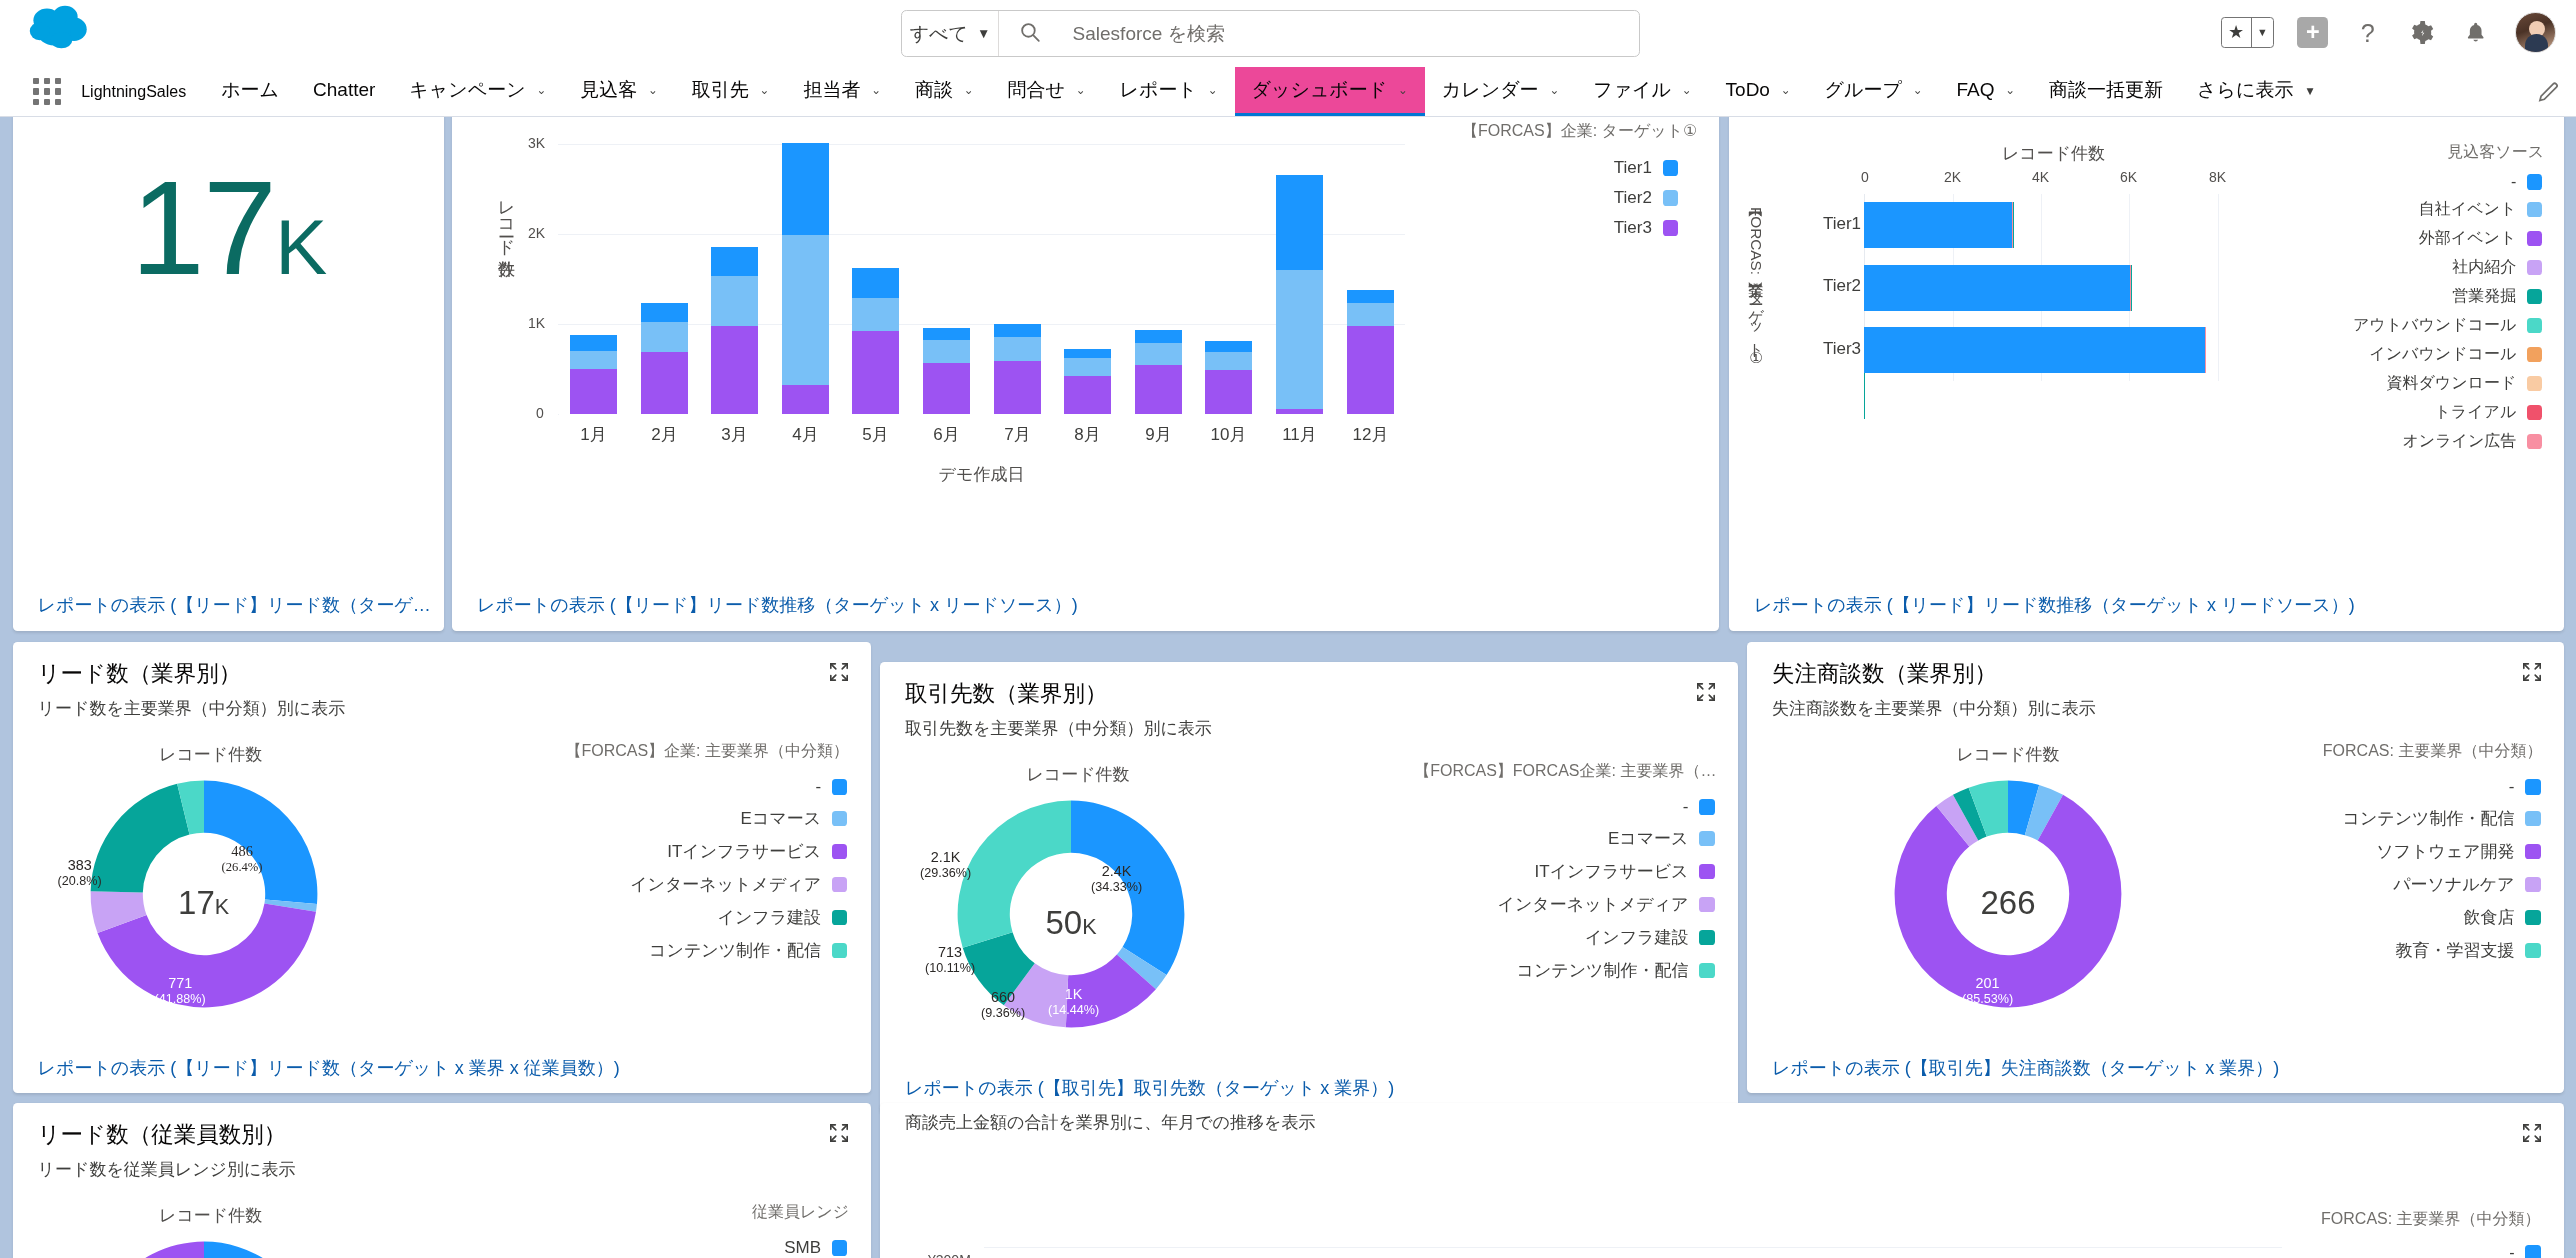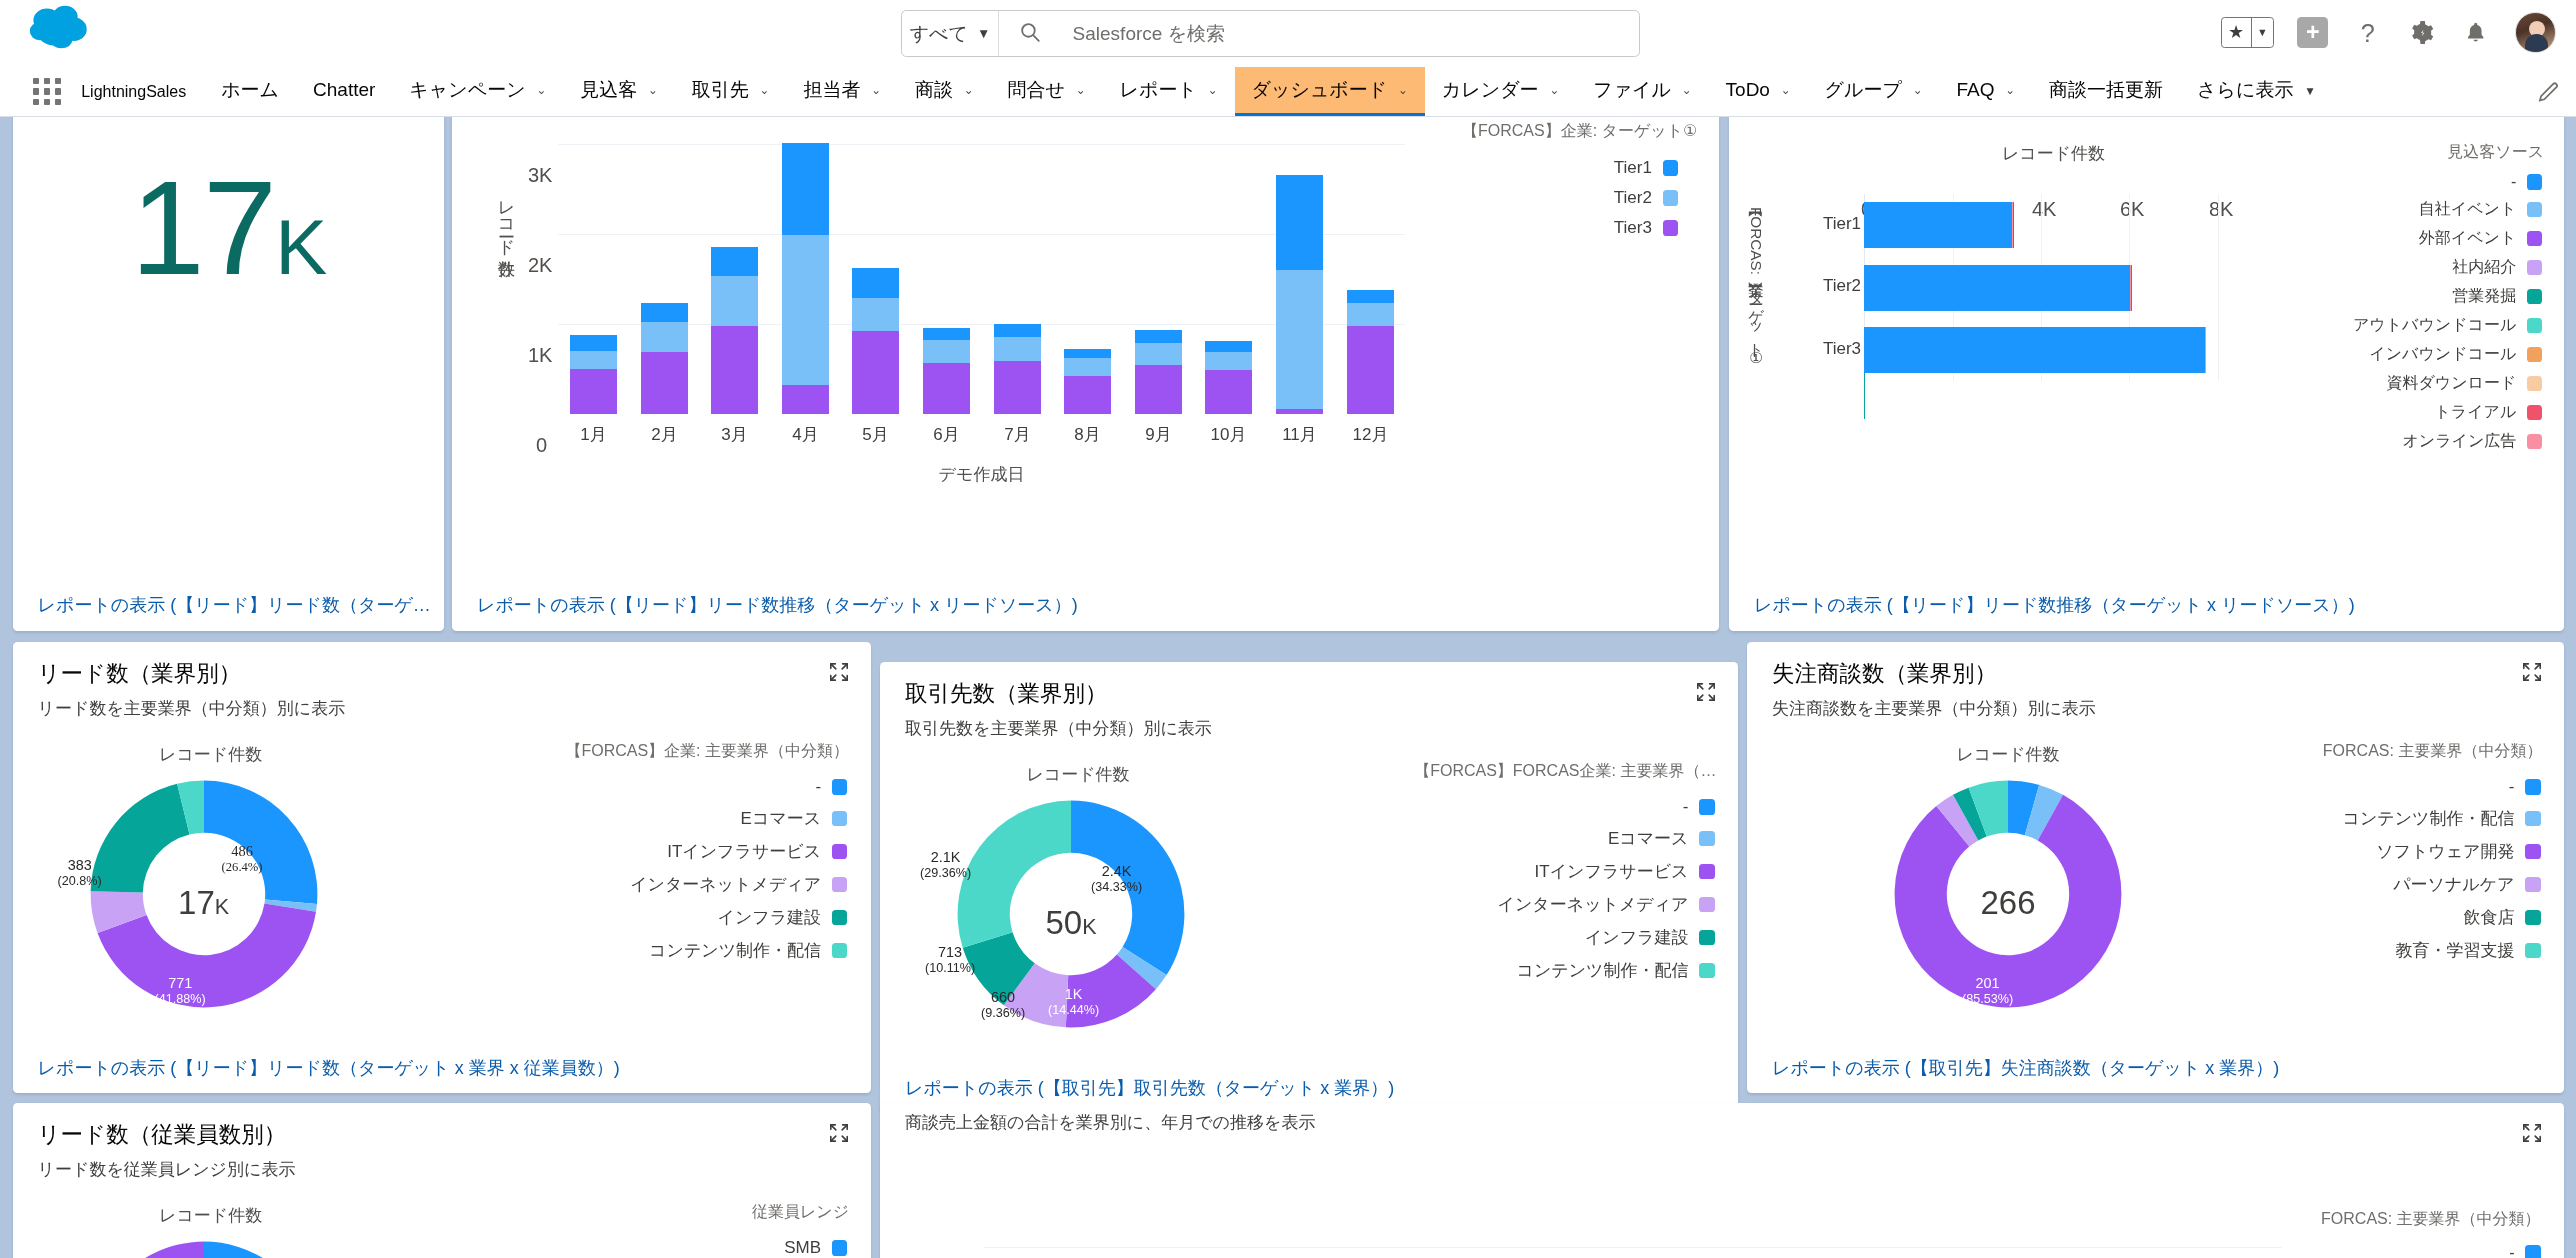--- a/index.html
+++ b/index.html
@@ -89,21 +89,21 @@
     padding: 0 18px 0 7.2px; white-space: nowrap; cursor: pointer;
   }
   .nav-items { display: flex; align-items: stretch; flex: 1; overflow: hidden; }
   .nav-item {
     display: flex; align-items: center; gap: 10.8px; padding: 0 17px;
     font-size: 19px; color: #080707; white-space: nowrap; cursor: pointer;
     border-bottom: 3.6px solid transparent; position: relative;
   }
   .nav-item .chev { font-size: 11.7px; color: #3e3e3c; }
   .nav-item.active {
-    background: #fdba74; border-bottom: 3.6px solid #0176d3; font-weight: 400;
+    background: #ec4899; border-bottom: 3.6px solid #0176d3; font-weight: 400;
   }
   .nav-pencil {
     width: 54px; display: flex; align-items: center; justify-content: center;
     color: #706e6b; cursor: pointer;
   }
 
   
   .canvas {
     position: absolute; top: 117px; left: 0; width: 2576px; height: 1141px;
     background: #b0c4de;
@@ -143,21 +143,21 @@
     white-space: nowrap; overflow: hidden; text-overflow: ellipsis;
   }
   .legend-list { display: flex; flex-direction: column; gap: 10px; align-items: flex-end; }
   .legend-row {
     display: flex; align-items: center; gap: 10.8px; justify-content: flex-end;
     font-size: 17px; color: #3e3e3c; white-space: nowrap; cursor: pointer;
   }
   .legend-swatch { width: 15.3px; height: 15.3px; border-radius: 3.6px; flex: 0 0 auto; }
   .legend-row-sm { font-size: 16px; }
 
-  .tick-lbl { position: absolute; font-size: 20px; color: #514f4d; margin-top: 29px; }
+  .tick-lbl { position: absolute; font-size: 14px; color: #514f4d; }
   .gridline { position: absolute; height: 0.9px; background: #eef1f6; }
 
   .big-metric {
     position: absolute; left: 0; right: 0; top: 54px;
     text-align: center; font-size: 133px; color: #0b6b62;
     font-weight: 400; letter-spacing: -1.8px; line-height: 1;
   }
   .big-metric .k-suffix { font-size: 78px; }
 
   .donut-center {

